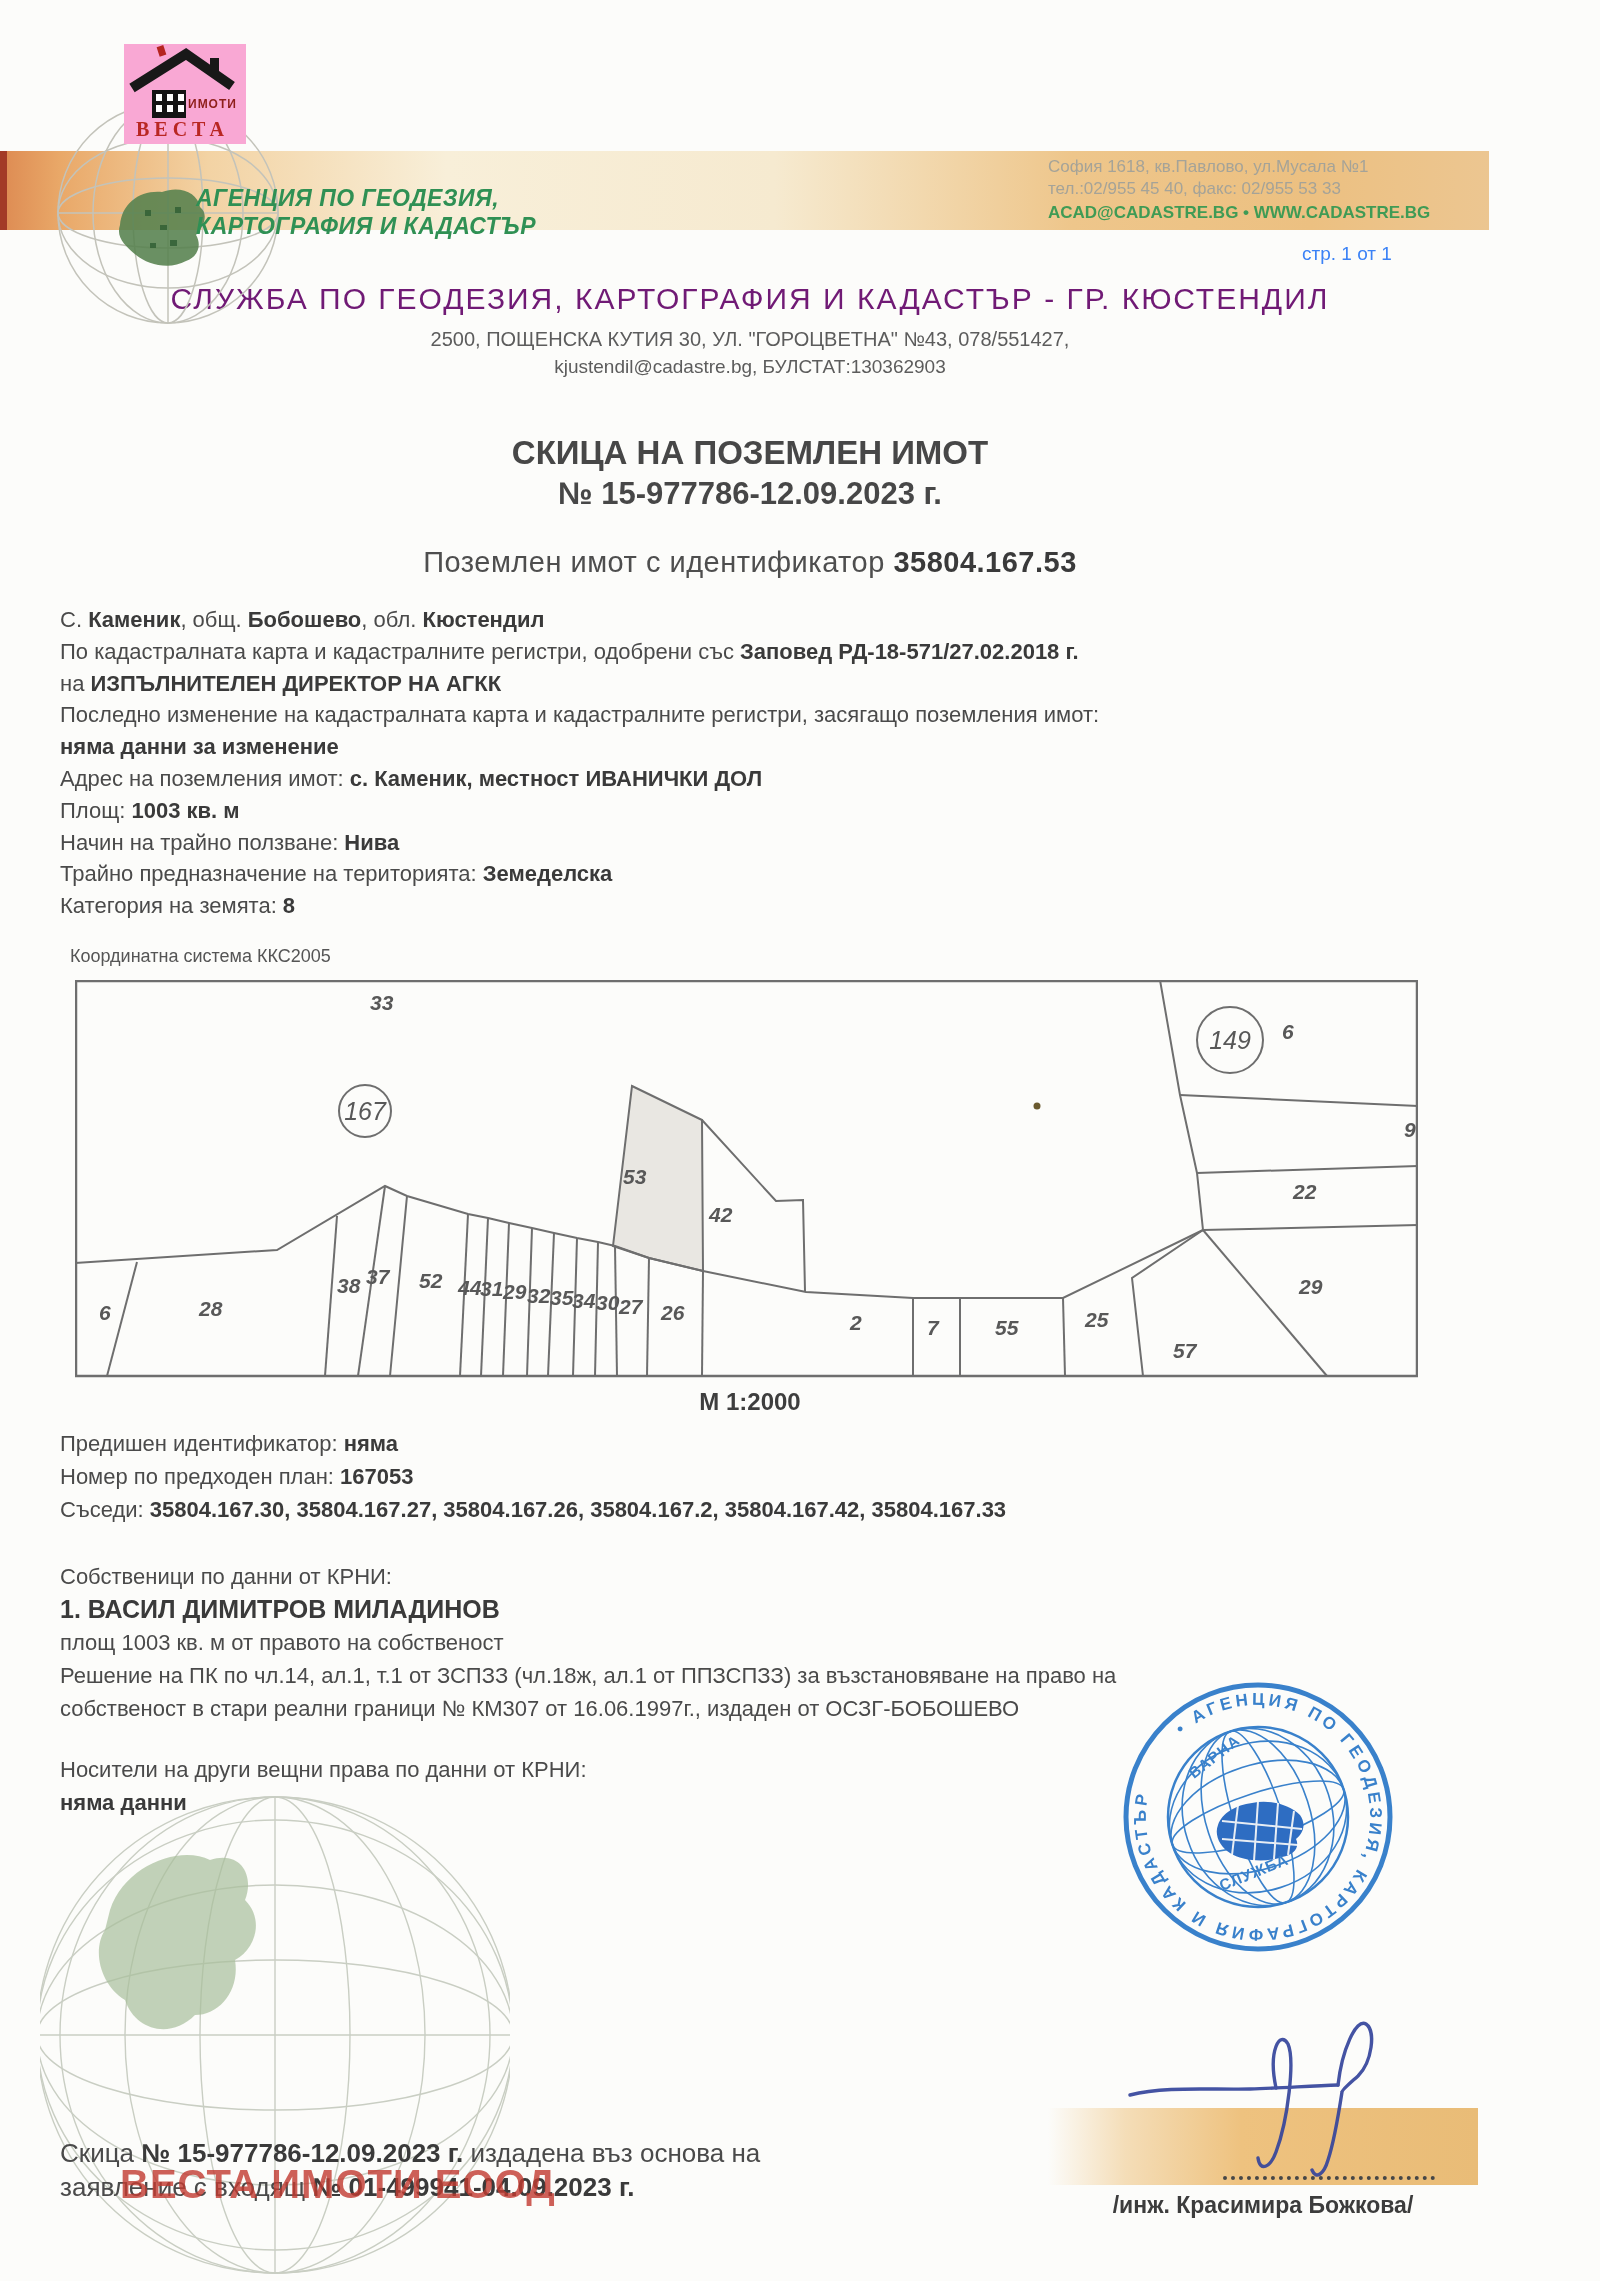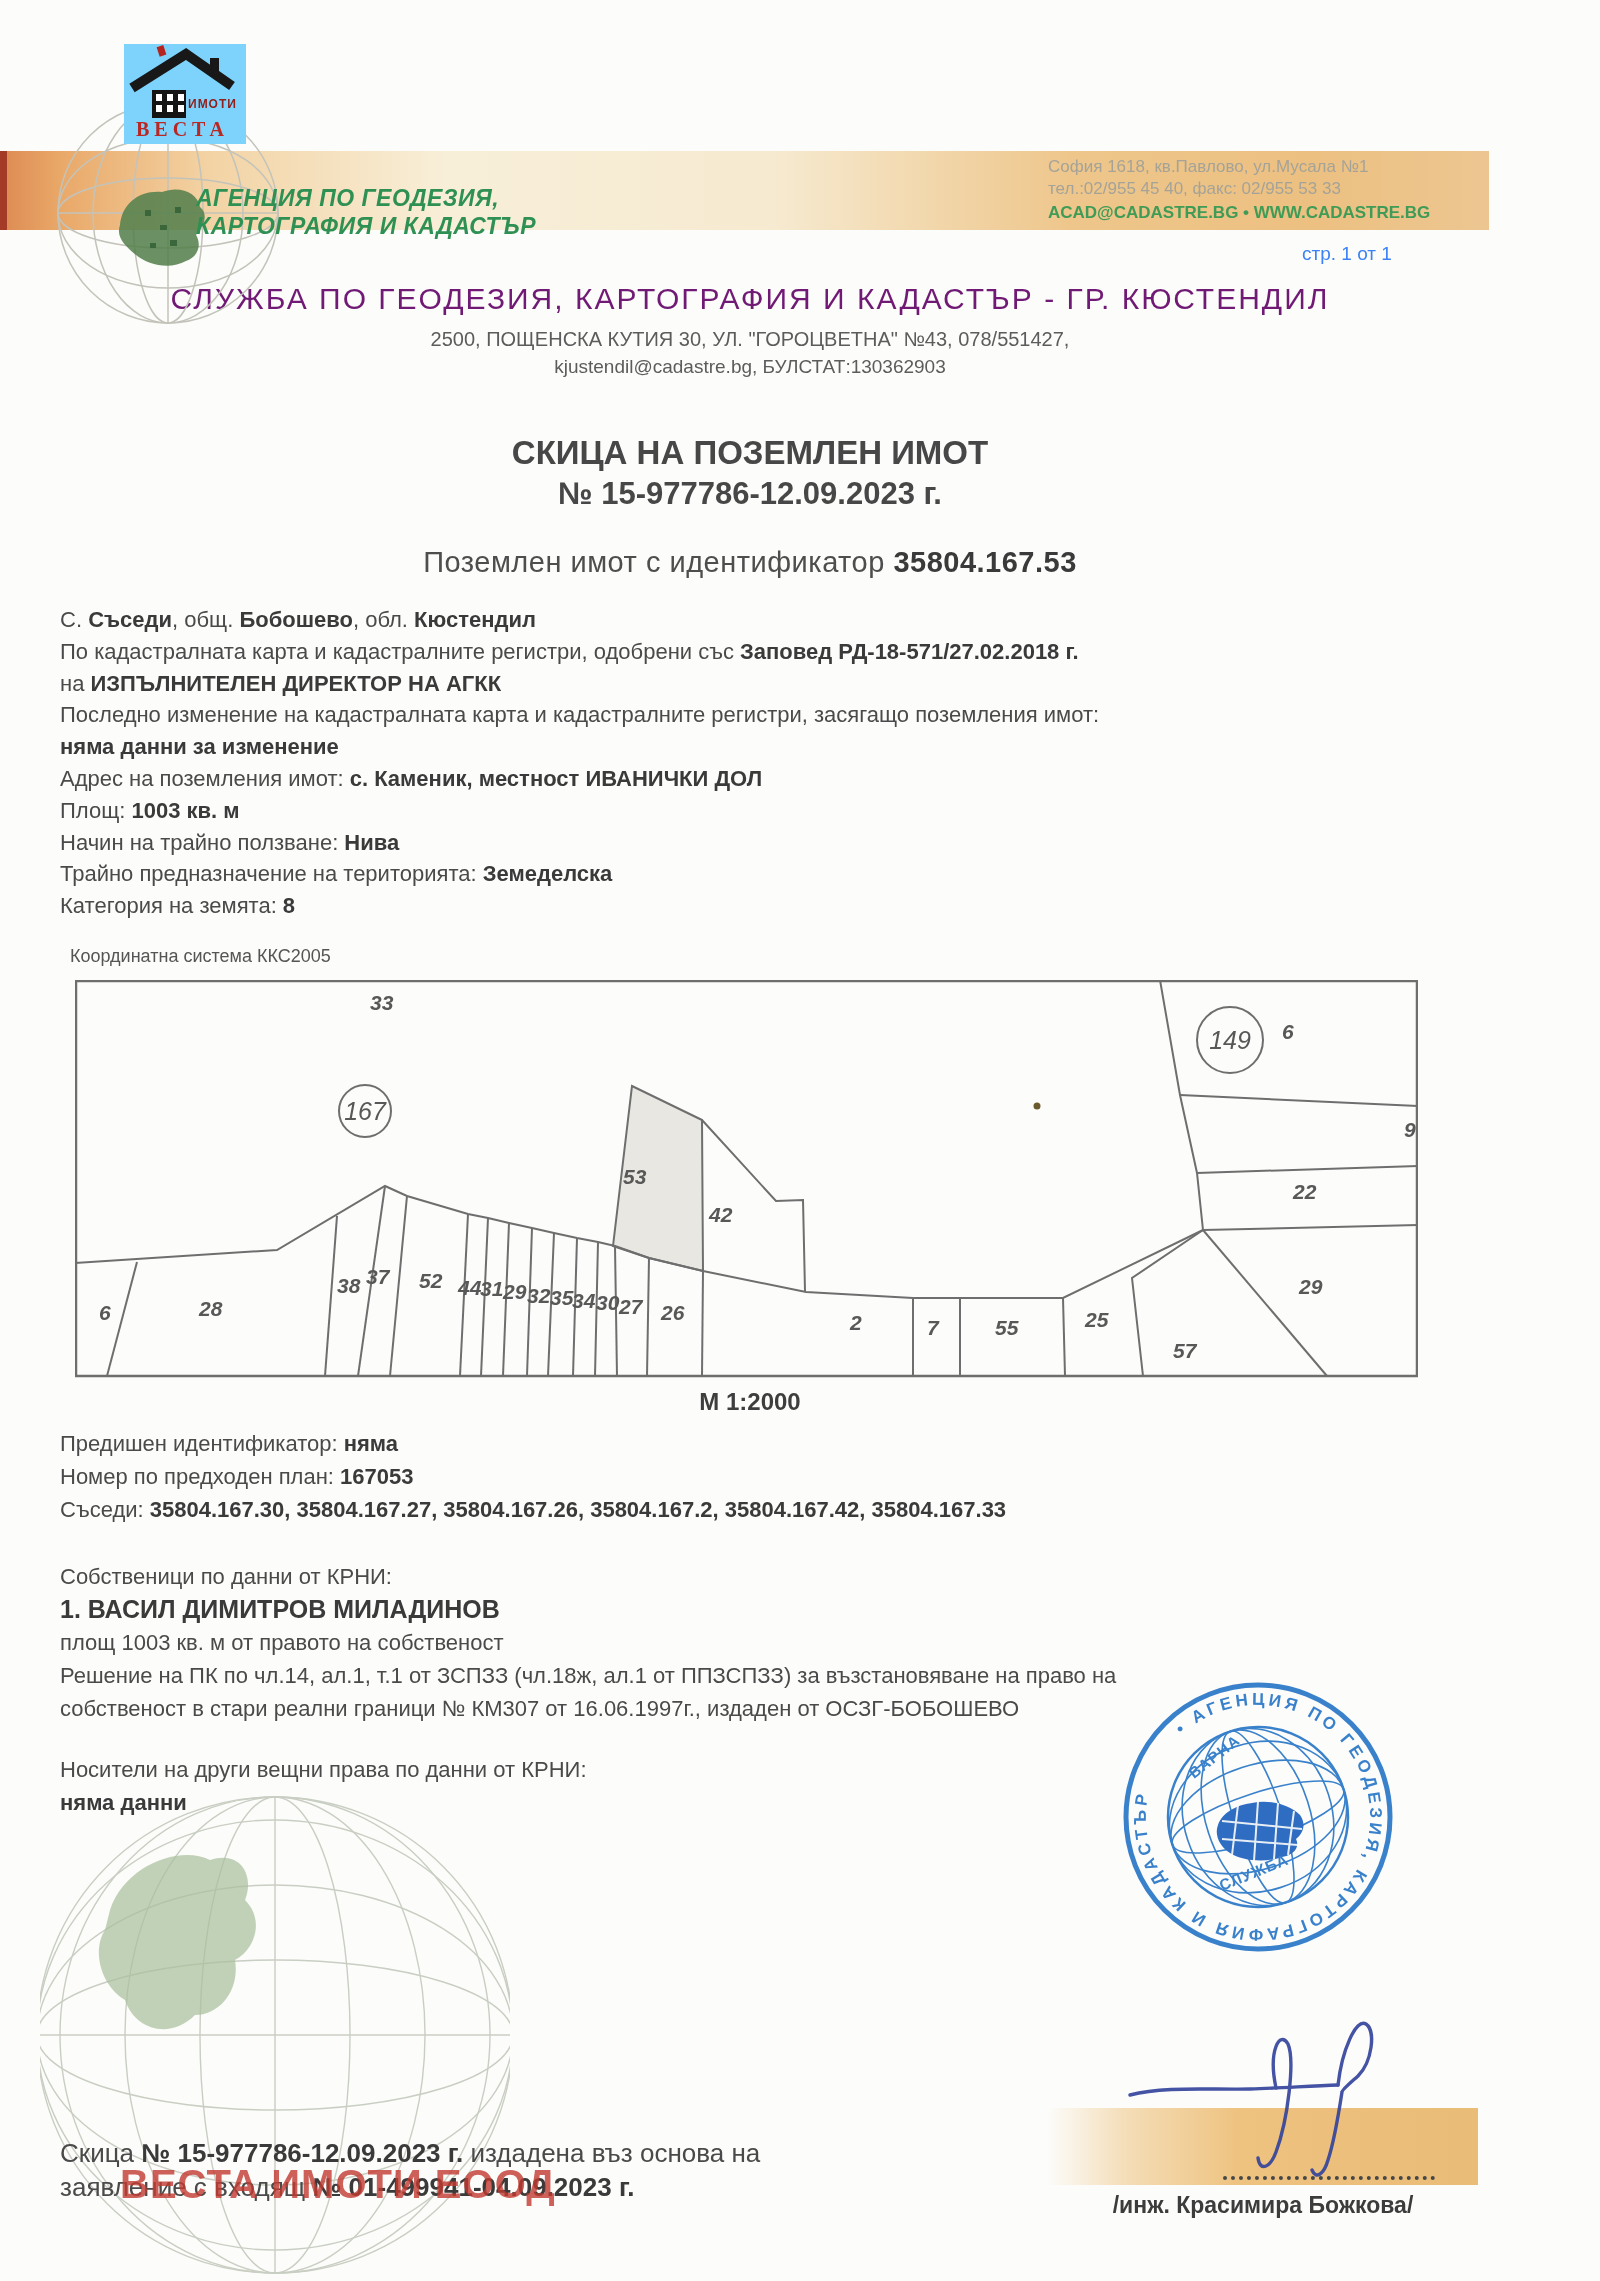--- a/index.html
+++ b/index.html
@@ -6,21 +6,21 @@
   .page{position:relative;width:1600px;height:2281px;background:#fcfcfa;overflow:hidden;
         font-family:"Liberation Sans",sans-serif;color:#4a4a4a;}
   .abs{position:absolute;}
   .nw{white-space:nowrap;}
   b{font-weight:bold;color:#3a3a3a;}
 
   .banner{left:0;top:151px;width:1489px;height:79px;z-index:1;
     background:linear-gradient(90deg,#dd8a52 0%,#e9a868 4%,#f3d3a4 14%,#f8efd9 30%,#f6ead0 52%,#eec68b 72%,#ecc081 88%,#ecc691 100%);}
   .banner-edge{left:0;top:151px;width:7px;height:79px;background:#a33b27;z-index:2;}
   .globe-top{left:50px;top:95px;z-index:3;}
-  .logo-box{left:124px;top:44px;width:122px;height:100px;background:#7dd3fc;z-index:5;}
+  .logo-box{left:124px;top:44px;width:122px;height:100px;background:#f9a8d4;z-index:5;}
   .agency-name{left:196px;top:184px;font-size:23px;line-height:28px;font-weight:bold;font-style:italic;
     color:#2f9054;letter-spacing:.5px;z-index:6;}
   .hq{left:1048px;top:156px;font-size:17px;line-height:22px;color:#a5a398;z-index:6;}
   .hq .web{color:#3f9b55;font-weight:bold;margin-top:2px;}
   .page-ind{left:1302px;top:243px;font-size:19px;color:#3b82f6;z-index:6;}
 
   .center-col{left:0;width:1500px;text-align:center;}
   .office-name{top:282px;font-size:30px;color:#701a75;letter-spacing:2px;}
   .office-addr{top:328px;font-size:20px;color:#5c5c5c;}
   .office-contact{top:356px;font-size:19px;color:#5c5c5c;}
@@ -111,21 +111,21 @@
   <div class="abs center-col office-addr nw">2500, ПОЩЕНСКА КУТИЯ 30, УЛ. "ГОРОЦВЕТНА" №43, 078/551427,</div>
   <div class="abs center-col office-contact nw">kjustendil@cadastre.bg, БУЛСТАТ:130362903</div>
 
   <div class="abs center-col doc-title nw">СКИЦА НА ПОЗЕМЛЕН ИМОТ</div>
   <div class="abs center-col doc-num nw">№ 15-977786-12.09.2023 г.</div>
   <div class="abs center-col prop-id nw">
     <span>Поземлен имот с  идентификатор </span><b>35804.167.53</b>
   </div>
 
   <div class="abs details nw">
-    <div><span>С. </span><b>Съседи</b><span>, общ. </span><b>Бобошево</b><span>, обл. </span><b>Кюстендил</b></div>
+    <div><span>С. </span><b>Каменик</b><span>, общ. </span><b>Бобошево</b><span>, обл. </span><b>Кюстендил</b></div>
     <div><span>По кадастралната карта и кадастралните регистри, одобрени със </span><b>Заповед РД-18-571/27.02.2018 г.</b></div>
     <div><span>на </span><b>ИЗПЪЛНИТЕЛЕН ДИРЕКТОР НА АГКК</b></div>
     <div>Последно изменение на кадастралната карта и кадастралните регистри, засягащо поземления имот:</div>
     <div><b>няма данни за изменение</b></div>
     <div><span>Адрес на поземления имот: </span><b>с. Каменик, местност ИВАНИЧКИ ДОЛ</b></div>
     <div><span>Площ: </span><b>1003 кв. м</b></div>
     <div><span>Начин на трайно ползване: </span><b>Нива</b></div>
     <div><span>Трайно предназначение на територията: </span><b>Земеделска</b></div>
     <div><span>Категория на земята: </span><b>8</b></div>
   </div>

